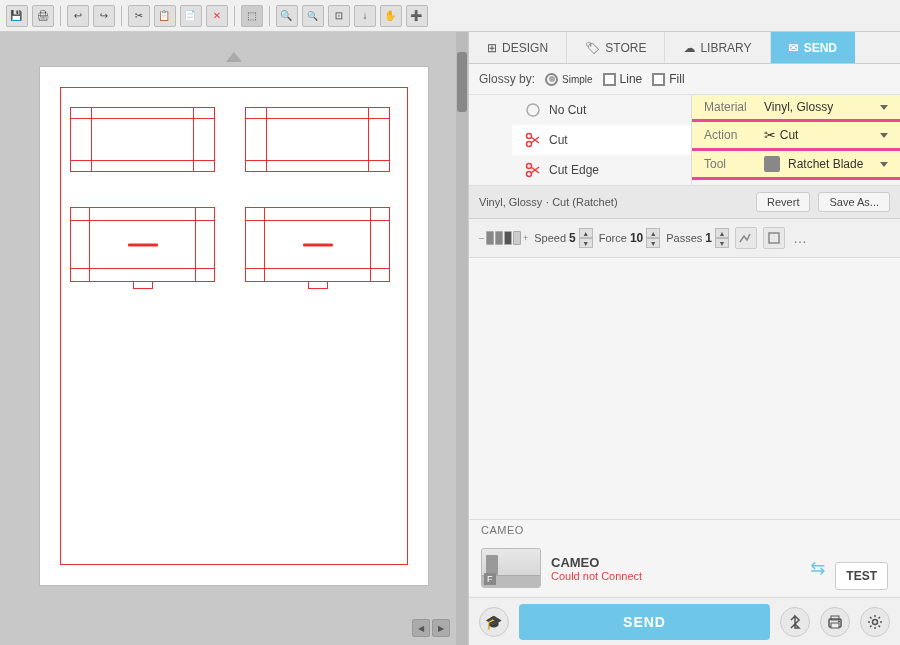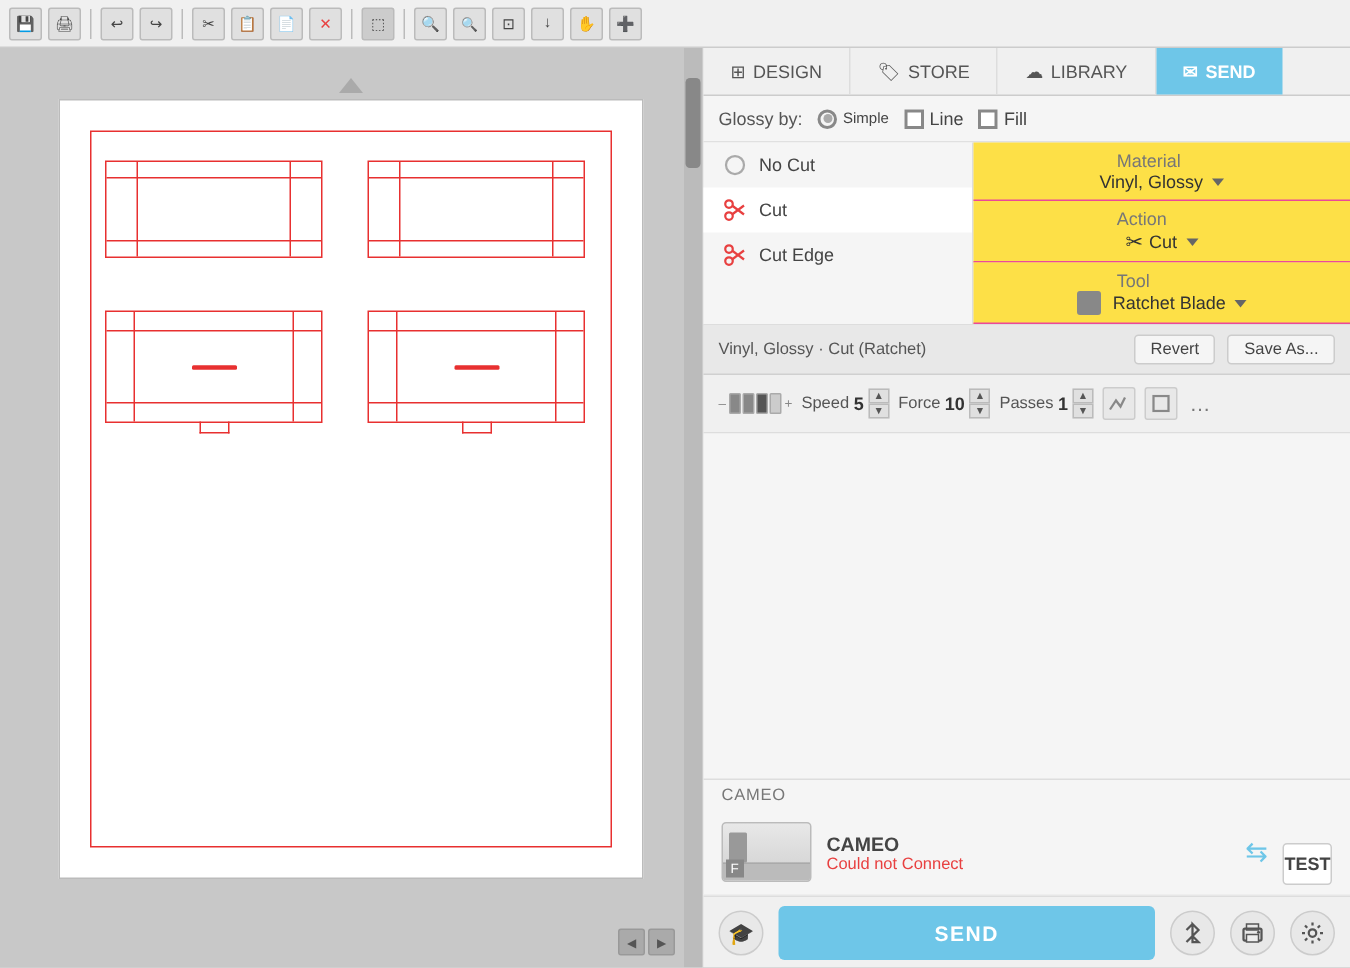--- a/index.html
+++ b/index.html
@@ -208,23 +208,22 @@
     
     .settings-section {
       display: flex;
       flex-direction: column;
       gap: 0;
     }
     .setting-row {
       display: flex;
       align-items: center;
       padding: 5px 12px;
-      border-bottom: 1px solid #ec4899;
-      background: #fde047;
-      flex-direction: column;
+      border-bottom: 3px solid #ec4899;
+      background: #fef9c3;
     }
     .setting-label {
       width: 60px;
       color: #777;
       font-size: 12px;
     }
     .setting-value {
       flex: 1;
       display: flex;
       align-items: center;
@@ -365,21 +364,21 @@
     .cameo-connect-arrows {
       display: flex; flex-direction: column; align-items: center;
       gap: 2px;
     }
     .connect-arrows-icon {
       color: #6ec6e8;
       font-size: 18px;
       cursor: pointer;
     }
     .test-btn {
-      padding: 6px 0;
+      padding: 6px 10px;
       background: white;
       border: 1px solid #ccc;
       border-radius: 3px;
       font-size: 12px;
       color: #444;
       cursor: pointer;
       font-weight: bold;
       margin-top: 16px;
     }
 
@@ -523,21 +522,21 @@
       <div class="checkbox-option">
         <div class="checkbox-sq"></div>
         <span>Line</span>
       </div>
       <div class="checkbox-option">
         <div class="checkbox-sq"></div>
         <span>Fill</span>
       </div>
     </div>
 
-    <div style="display:flex;border-bottom:1px solid #ddd;">
+    <div style="display:flex;border-bottom:1px solid #ddd;padding-left:43px;">
 
       <div style="width:180px;border-right:1px solid #ddd;background:#f5f5f5;">
         <div class="cut-item">
           <div class="cut-icon">
             <svg width="16" height="16" viewBox="0 0 16 16">
               <circle cx="8" cy="8" r="6" fill="none" stroke="#aaa" stroke-width="1.5"></circle>
             </svg>
           </div>
           <span>No Cut</span>
         </div>

